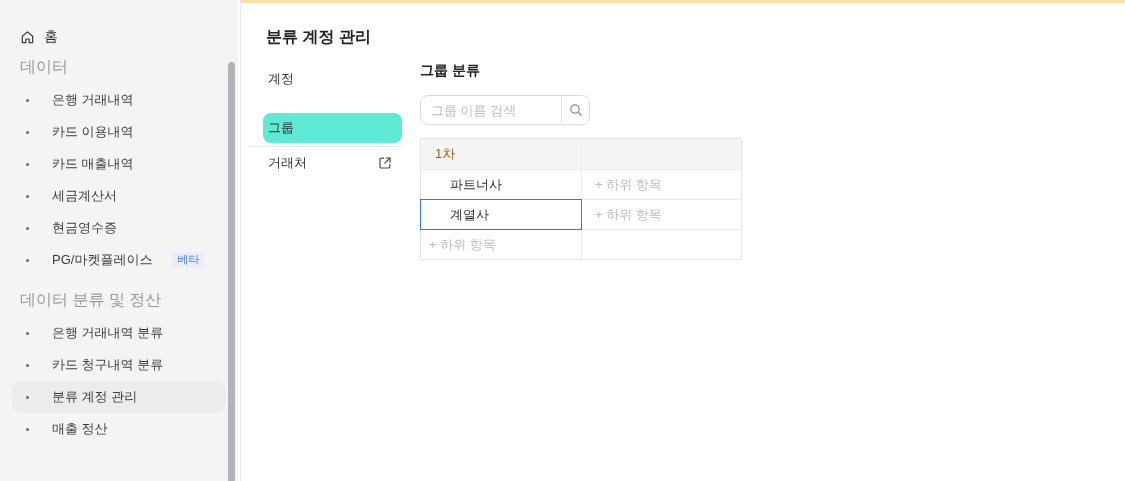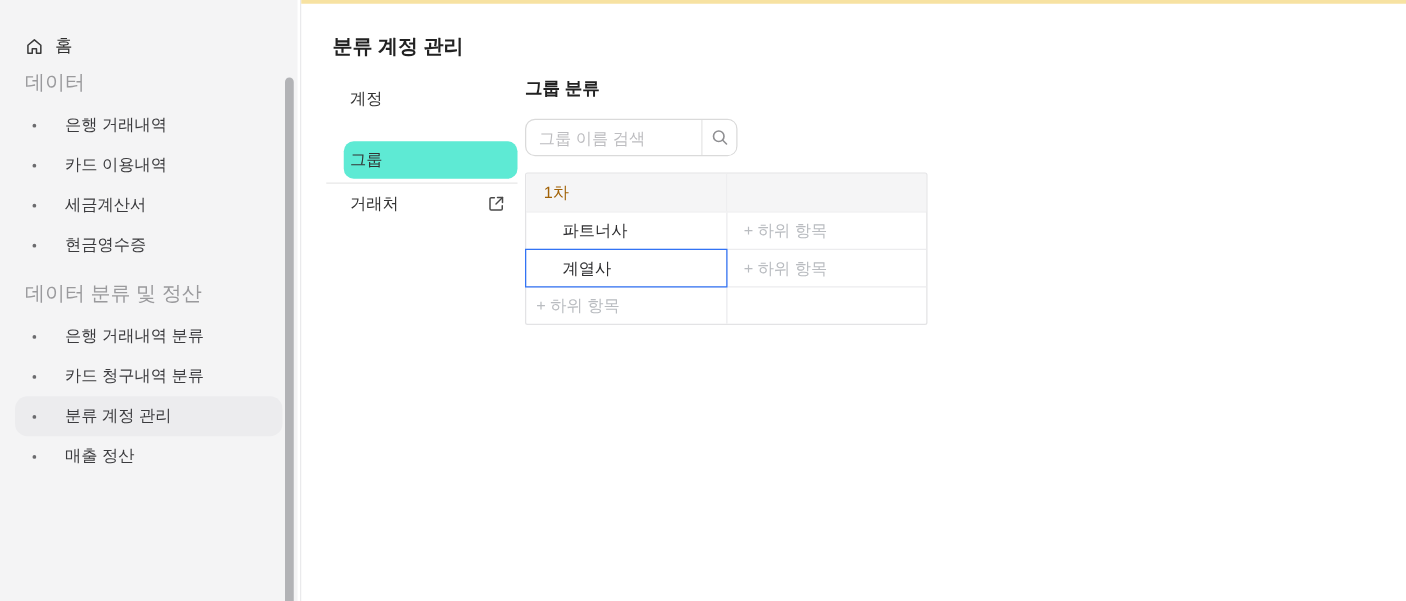--- a/index.html
+++ b/index.html
@@ -29,21 +29,21 @@
                     cursor:pointer; }
 
   
   .main { position:absolute; left:240px; top:0; right:0; bottom:0;
           background:#fff; border-left:1px solid #eaeaec; }
   .topbar { position:absolute; left:0; top:0; right:0; height:3px;
             background:#f7e2a2; }
   .page-title { position:absolute; left:25px; top:27px; font-size:16px;
                 font-weight:bold; color:#222; }
 
-  .subnav { position:absolute; left:34px; top:64px; width:139px; }
+  .subnav { position:absolute; left:22px; top:64px; width:139px; }
   .subnav-item { display:flex; align-items:center; height:30px; padding-left:5px;
                  border-radius:8px; font-size:13px; color:#333; margin-bottom:3px;
                  cursor:pointer; }
   .subnav-item.selected { background:#5eead4;margin-top:19px; }
   .subnav-item .grow { flex:1; }
   .subnav-divider { height:1px; background:#e8e8e8; margin:1px 0 1px -14px;
                     width:153px; }
 
   .panel { position:absolute; left:179px; top:62px; width:322px; }
   .panel-title { font-size:14px; font-weight:bold; color:#222; height:18px; }
@@ -93,25 +93,34 @@
     <div class="side-item">
       <span class="dot"></span>
       <span>은행 거래내역</span>
     </div>
     <div class="side-item">
       <span class="dot"></span>
       <span>카드 이용내역</span>
     </div>
     <div class="side-item">
       <span class="dot"></span>
+      <span>카드 매출내역</span>
+    </div>
+    <div class="side-item">
+      <span class="dot"></span>
       <span>세금계산서</span>
     </div>
     <div class="side-item">
       <span class="dot"></span>
       <span>현금영수증</span>
+    </div>
+    <div class="side-item">
+      <span class="dot"></span>
+      <span>PG/마켓플레이스</span>
+      <span class="badge">베타</span>
     </div>
 
     <div class="side-section second">데이터 분류 및 정산</div>
 
     <div class="side-item">
       <span class="dot"></span>
       <span>은행 거래내역 분류</span>
     </div>
     <div class="side-item">
       <span class="dot"></span>

